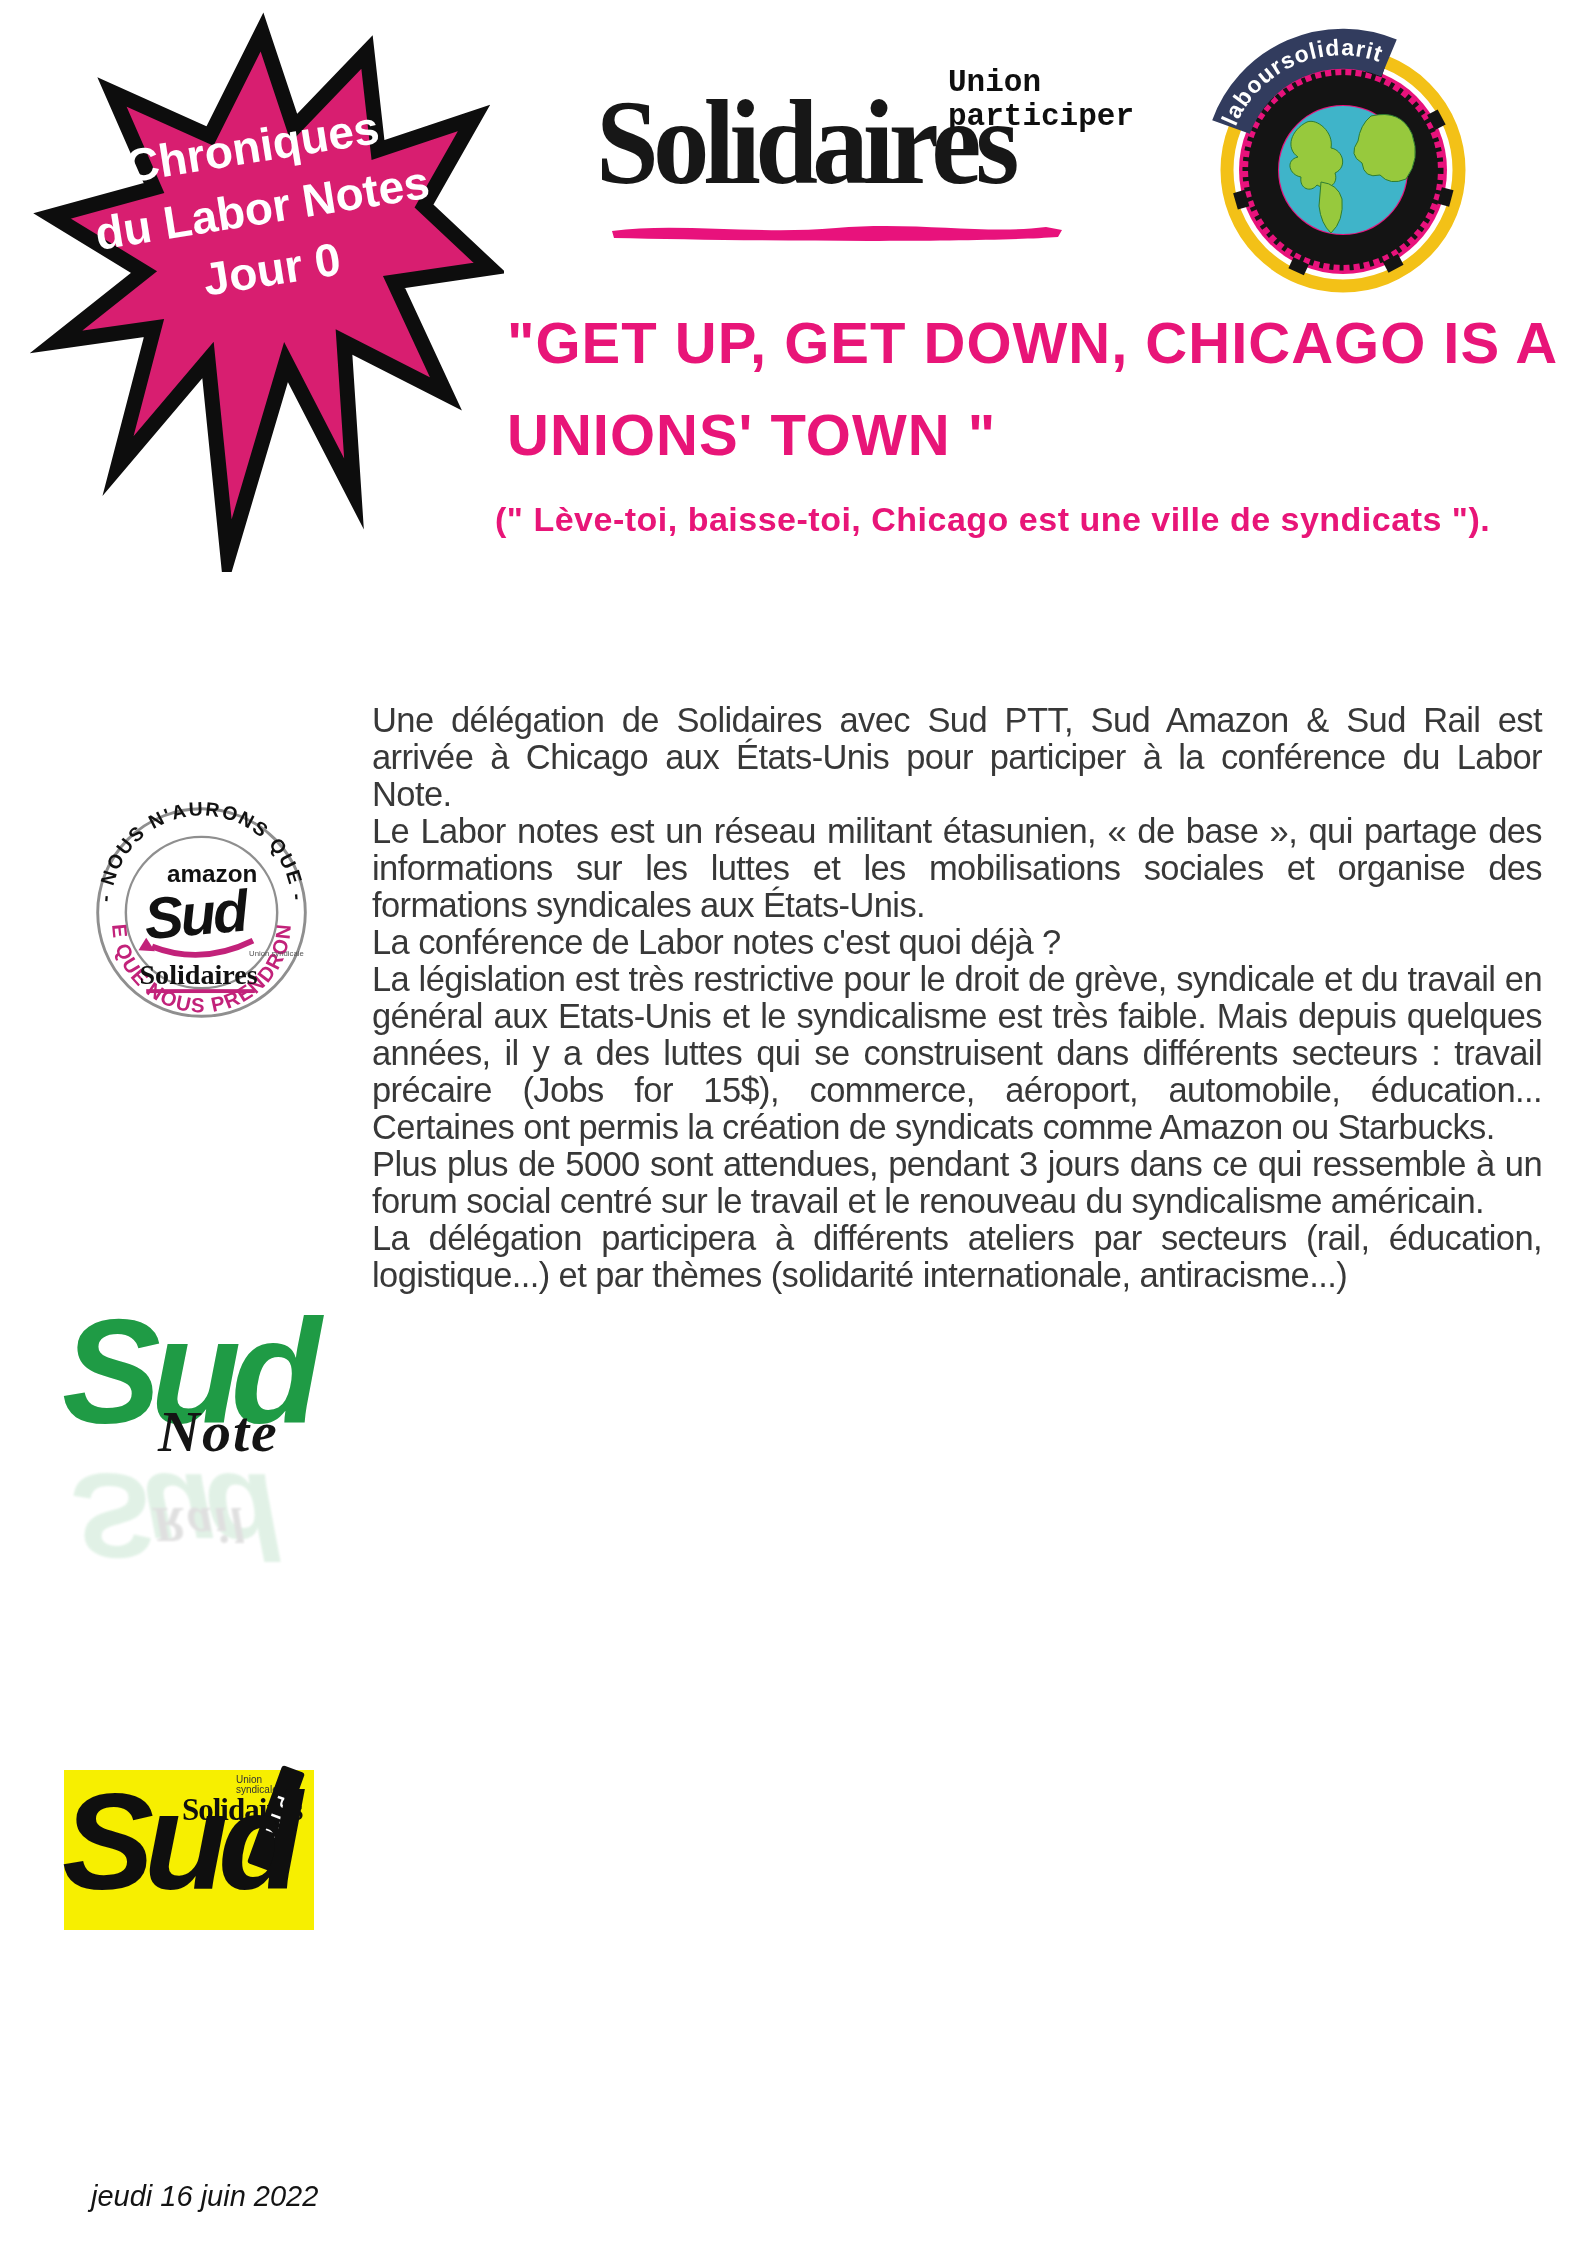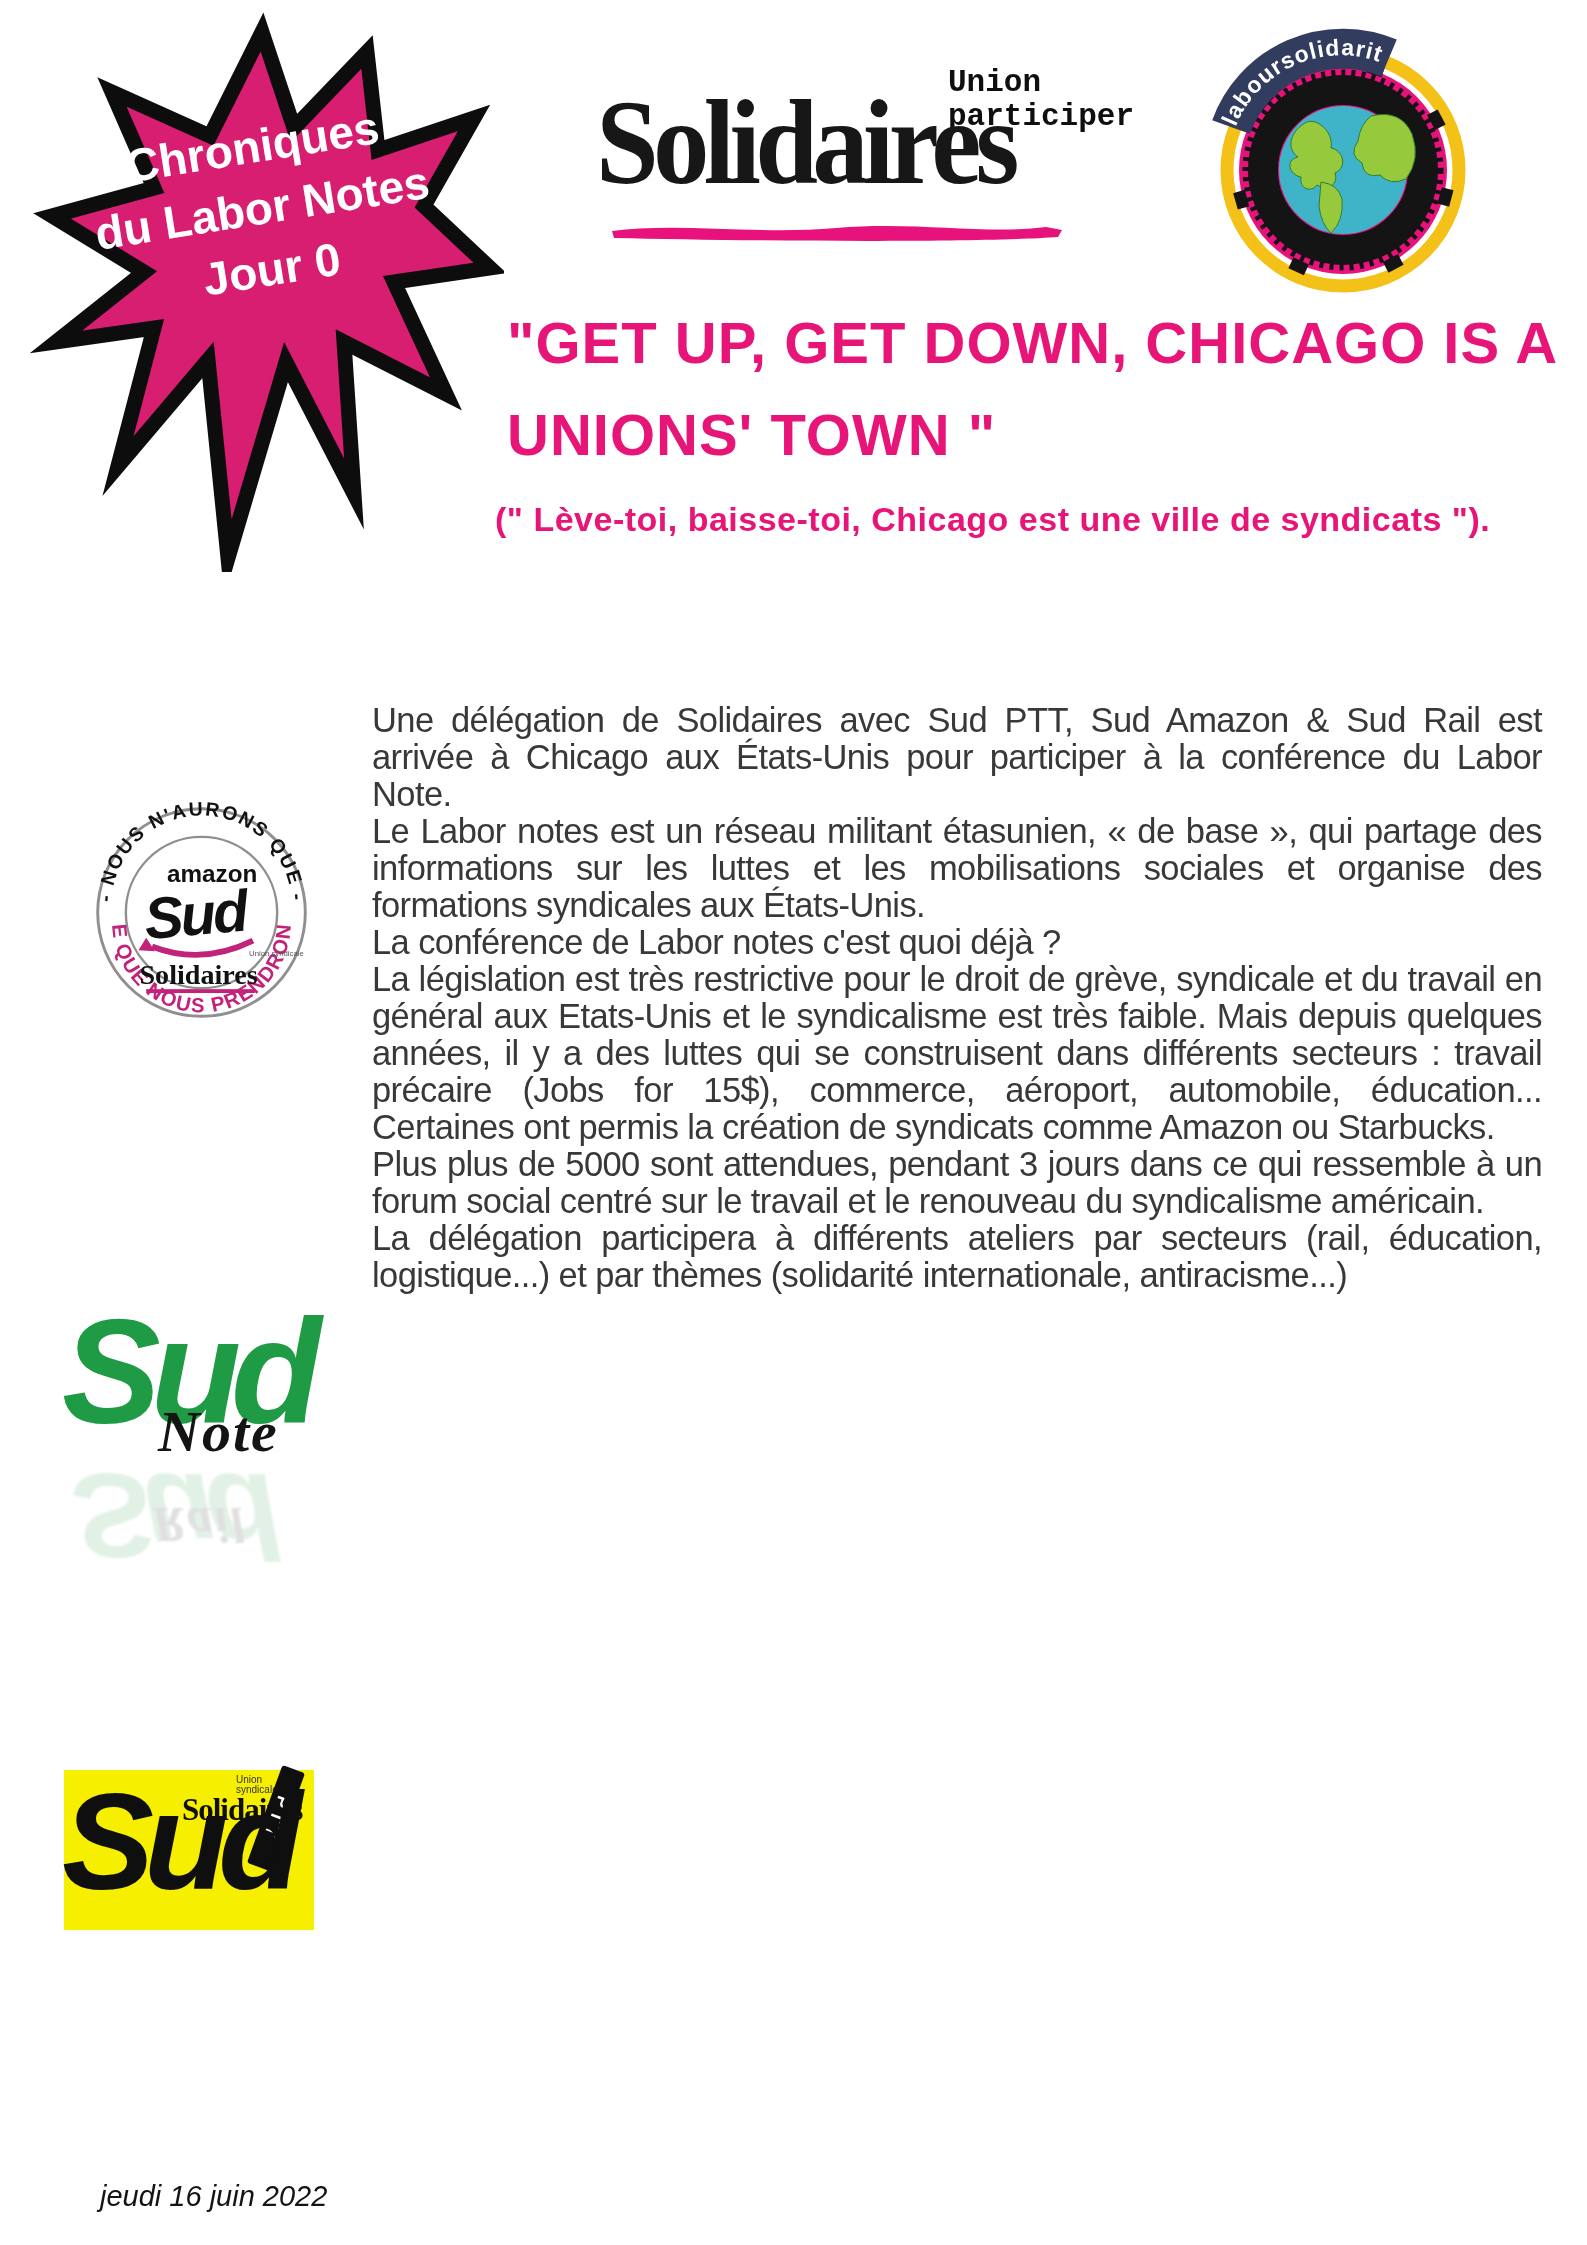--- a/index.html
+++ b/index.html
@@ -55,21 +55,21 @@
   .sp-sud{left:-2px;top:2px;font-style:italic;font-weight:bold;font-size:138px;
     line-height:1;letter-spacing:-10px;color:#0f0f0f;}
   .sp-solid{left:118px;top:22px;font-family:"Liberation Serif",serif;font-weight:bold;
     font-size:31px;color:#0f0f0f;letter-spacing:-1px;}
   .sp-union{left:172px;top:5px;font-size:10px;line-height:10px;color:#333;width:60px;}
   .sp-bar{left:200px;top:-4px;width:24px;height:104px;background:#0f0f0f;
     transform:rotate(20deg);border-radius:3px;display:flex;align-items:center;justify-content:center;}
   .sp-ptt{writing-mode:vertical-rl;color:#ffffff;font-weight:bold;font-size:18px;letter-spacing:4px;}
 
   
-  .footer-date{left:100px;top:2180px;font-style:italic;font-size:29px;color:#141414;}
+  .footer-date{left:91px;top:2180px;font-style:italic;font-size:29px;color:#141414;}
 
   svg text{font-family:"Liberation Sans",sans-serif;}
   .serif-t{font-family:"Liberation Serif",serif;}
 </style>
 </head>
 <body>
 
 <svg class="abs starburst" viewBox="0 0 482 562">
   <polygon points="240,22 272,118 345,42 356,140 452,108 402,196 468,258 372,272 424,384 322,332 332,484 264,352 206,548 186,350 96,456 132,318 34,332 122,262 30,206 132,178 90,82 188,126" fill="#d81e70" stroke="#0d0d0d" stroke-width="15" stroke-miterlimit="12" stroke-linejoin="miter"></polygon>
   <g transform="rotate(-9 240 210)" fill="#ffffff" font-weight="bold" font-size="46" text-anchor="middle">

